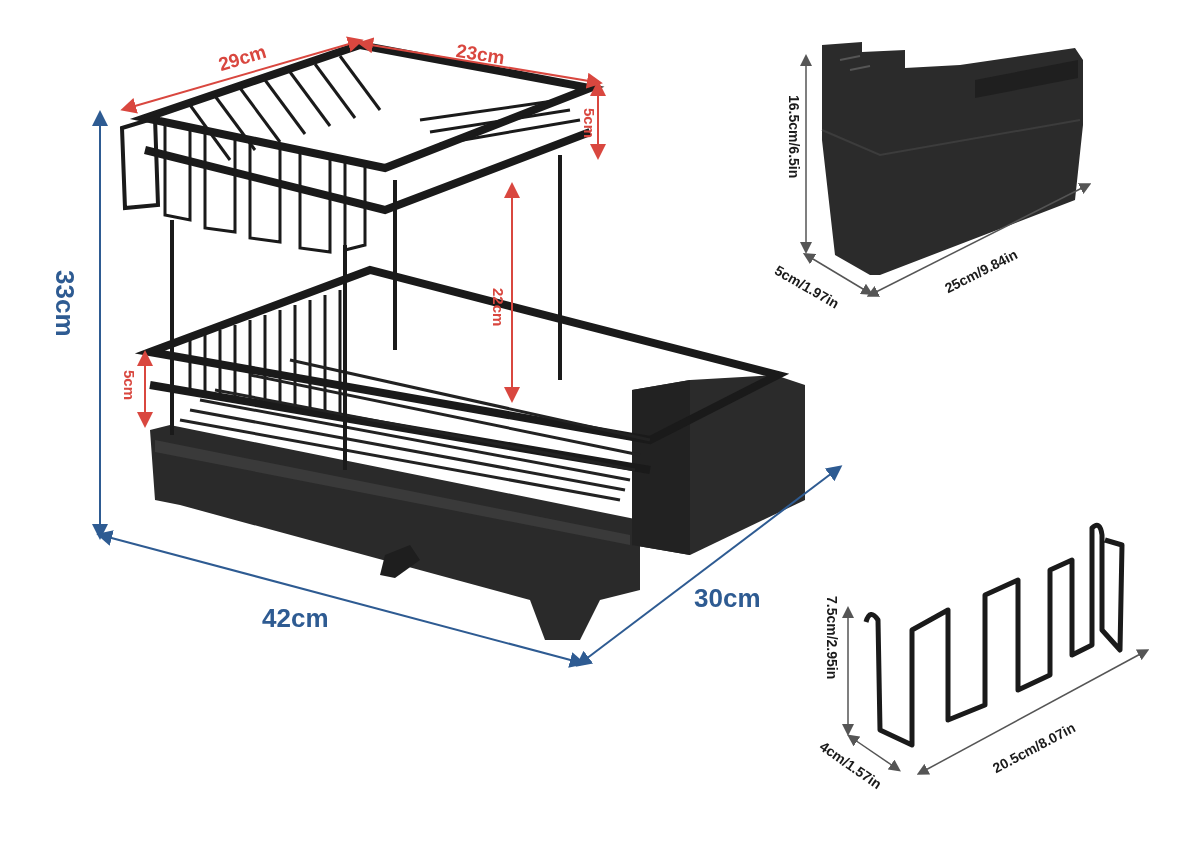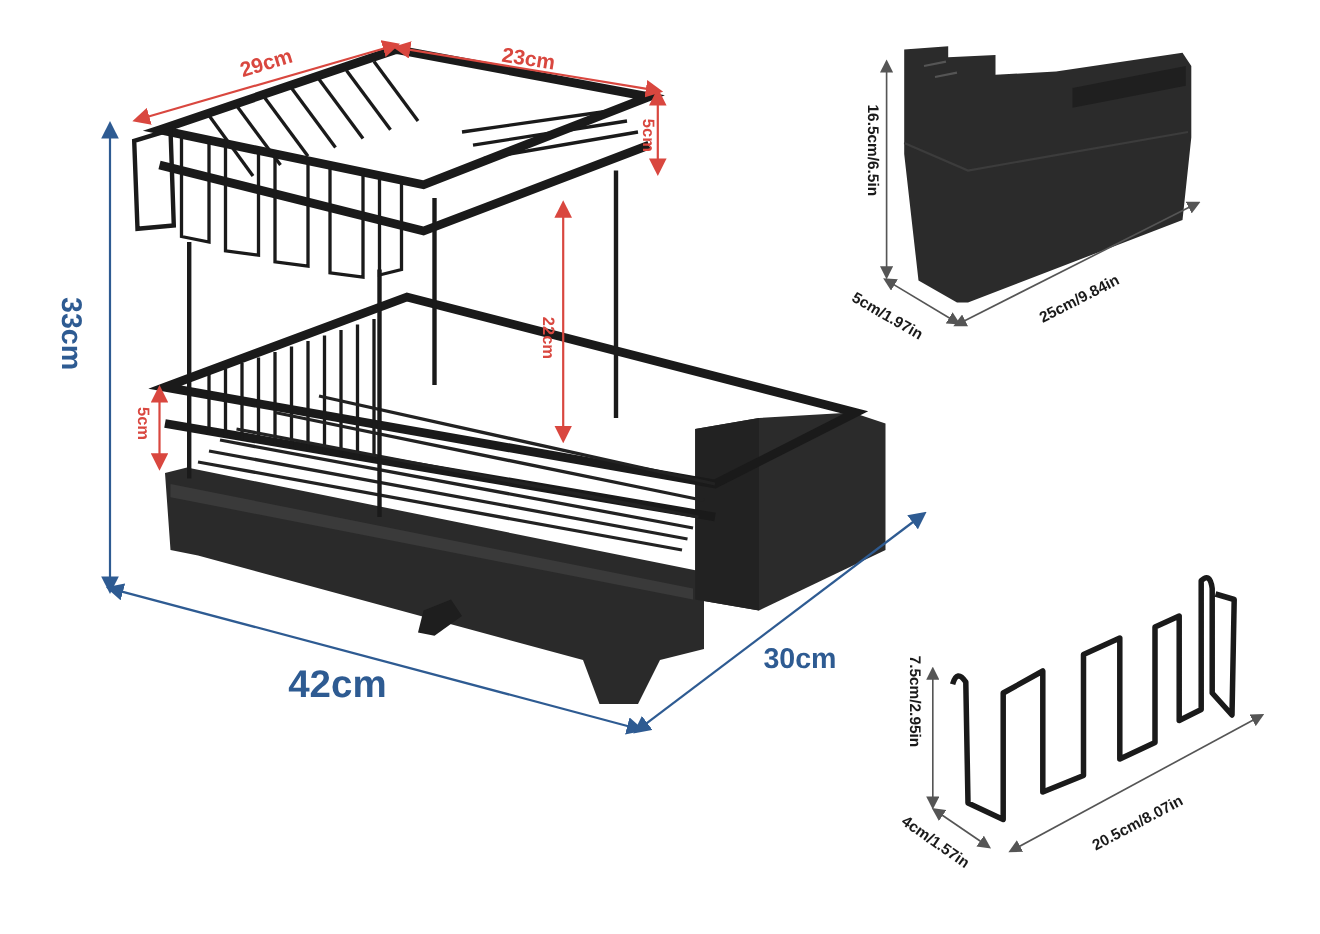--- a/index.html
+++ b/index.html
@@ -124,21 +124,21 @@
     <line x1="922" y1="772" x2="1144" y2="652" stroke="#555" stroke-width="1.5" marker-start="url(#arG)" marker-end="url(#arG)"></line>
   </g>
 </svg>
 
 <div class="lbl red" style="left:216px;top:55px;font-size:19px;transform:rotate(-17deg);transform-origin:left top;">29cm</div>
 <div class="lbl red" style="left:458px;top:40px;font-size:19px;transform:rotate(9deg);transform-origin:left top;">23cm</div>
 <div class="lbl red" style="left:598px;top:108px;font-size:15px;transform:rotate(90deg);transform-origin:left top;">5cm</div>
 <div class="lbl red" style="left:507px;top:288px;font-size:15px;transform:rotate(90deg);transform-origin:left top;">22cm</div>
 <div class="lbl red" style="left:138px;top:370px;font-size:15px;transform:rotate(90deg);transform-origin:left top;">5cm</div>
 <div class="lbl blue" style="left:80px;top:270px;font-size:26px;transform:rotate(90deg);transform-origin:left top;">33cm</div>
-<div class="lbl blue" style="left:262px;top:603px;font-size:35px;">42cm</div>
+<div class="lbl blue" style="left:262px;top:603px;font-size:26px;">42cm</div>
 <div class="lbl blue" style="left:694px;top:583px;font-size:26px;">30cm</div>
 
 <div class="lbl dark" style="left:802px;top:95px;font-size:14px;transform:rotate(90deg);transform-origin:left top;">16.5cm/6.5in</div>
 <div class="lbl dark" style="left:780px;top:262px;font-size:14px;transform:rotate(30deg);transform-origin:left top;">5cm/1.97in</div>
 <div class="lbl dark" style="left:942px;top:282px;font-size:14px;transform:rotate(-27deg);transform-origin:left top;">25cm/9.84in</div>
 
 <div class="lbl dark" style="left:840px;top:596px;font-size:14px;transform:rotate(90deg);transform-origin:left top;">7.5cm/2.95in</div>
 <div class="lbl dark" style="left:826px;top:738px;font-size:14px;transform:rotate(35deg);transform-origin:left top;">4cm/1.57in</div>
 <div class="lbl dark" style="left:990px;top:762px;font-size:14px;transform:rotate(-28deg);transform-origin:left top;">20.5cm/8.07in</div>
 

